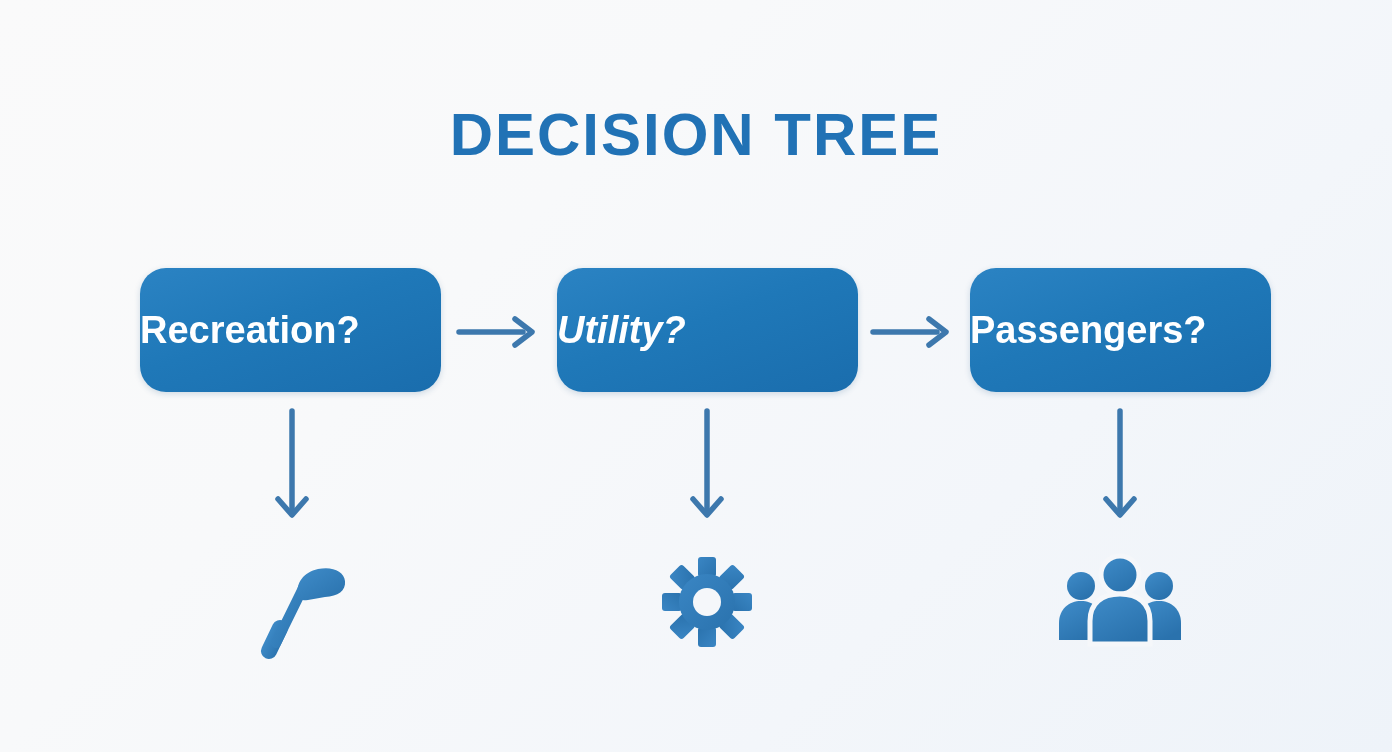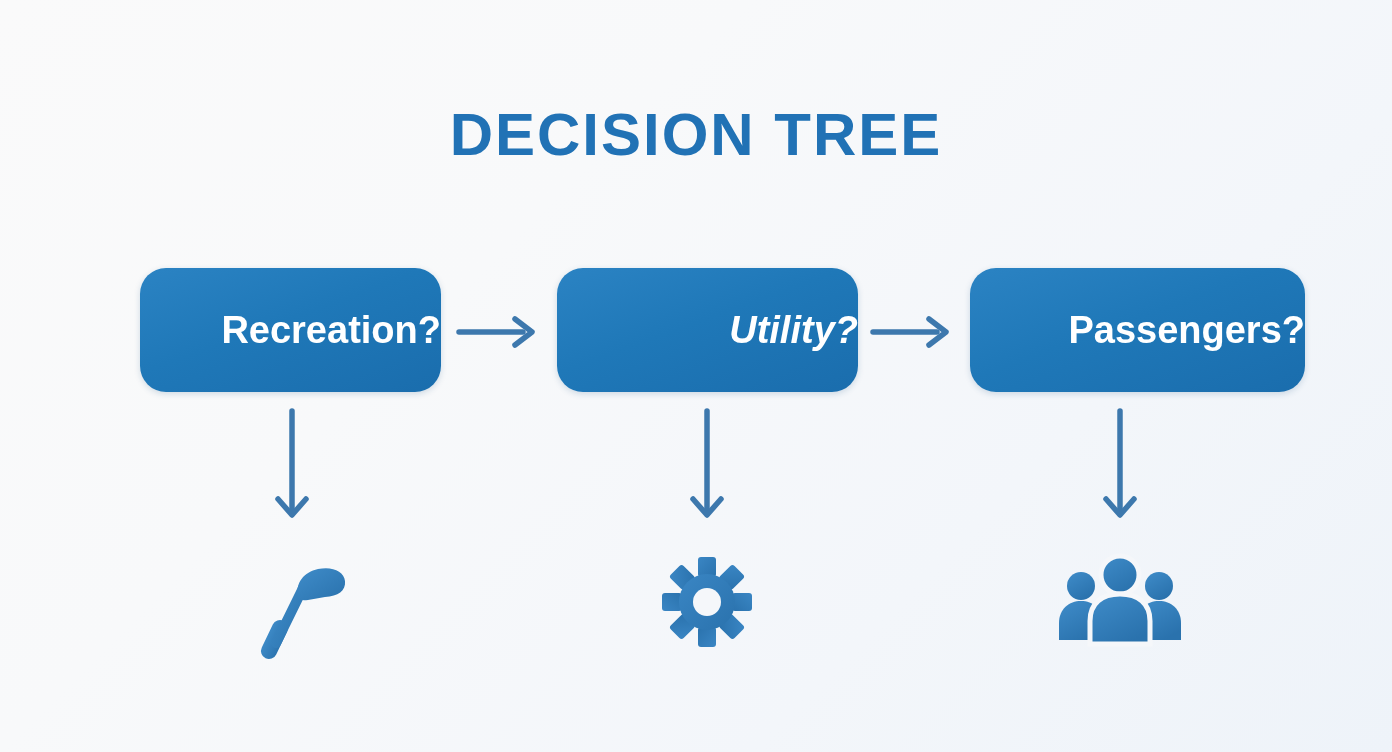--- a/index.html
+++ b/index.html
@@ -29,29 +29,29 @@
   }
   .node-box {
     position: absolute;
     top: 268px;
     width: 301px;
     height: 124px;
     border-radius: 26px;
     background: linear-gradient(160deg, #2b83c3 0%, #1f78b8 45%, #1a6dad 100%);
     display: flex;
     align-items: center;
-    justify-content: flex-end;
+    justify-content: flex-start;
     color: #ffffff;
     font-size: 38px;
     font-weight: bold;
     box-shadow: 0 2px 6px rgba(20, 80, 130, 0.18);
   }
   .node-box.n0 { left: 140px; }
   .node-box.n1 { left: 557px; font-style: italic; }
-  .node-box.n2 { left: 970px; padding-left: 34px; }
+  .node-box.n2 { left: 970px; }
   .h-arrow { position: absolute; top: 310px; width: 92px; height: 44px; }
   .h-arrow.a0 { left: 452px; }
   .h-arrow.a1 { left: 866px; }
   .v-arrow { position: absolute; top: 403px; width: 44px; height: 130px; }
   .v-arrow.a0 { left: 270px; }
   .v-arrow.a1 { left: 685px; }
   .v-arrow.a2 { left: 1098px; }
   .leaf-icon { position: absolute; }
   .leaf-icon.golf   { left: 247px;  top: 550px; width: 100px; height: 115px; }
   .leaf-icon.gear   { left: 657px;  top: 552px; width: 100px; height: 100px; }

